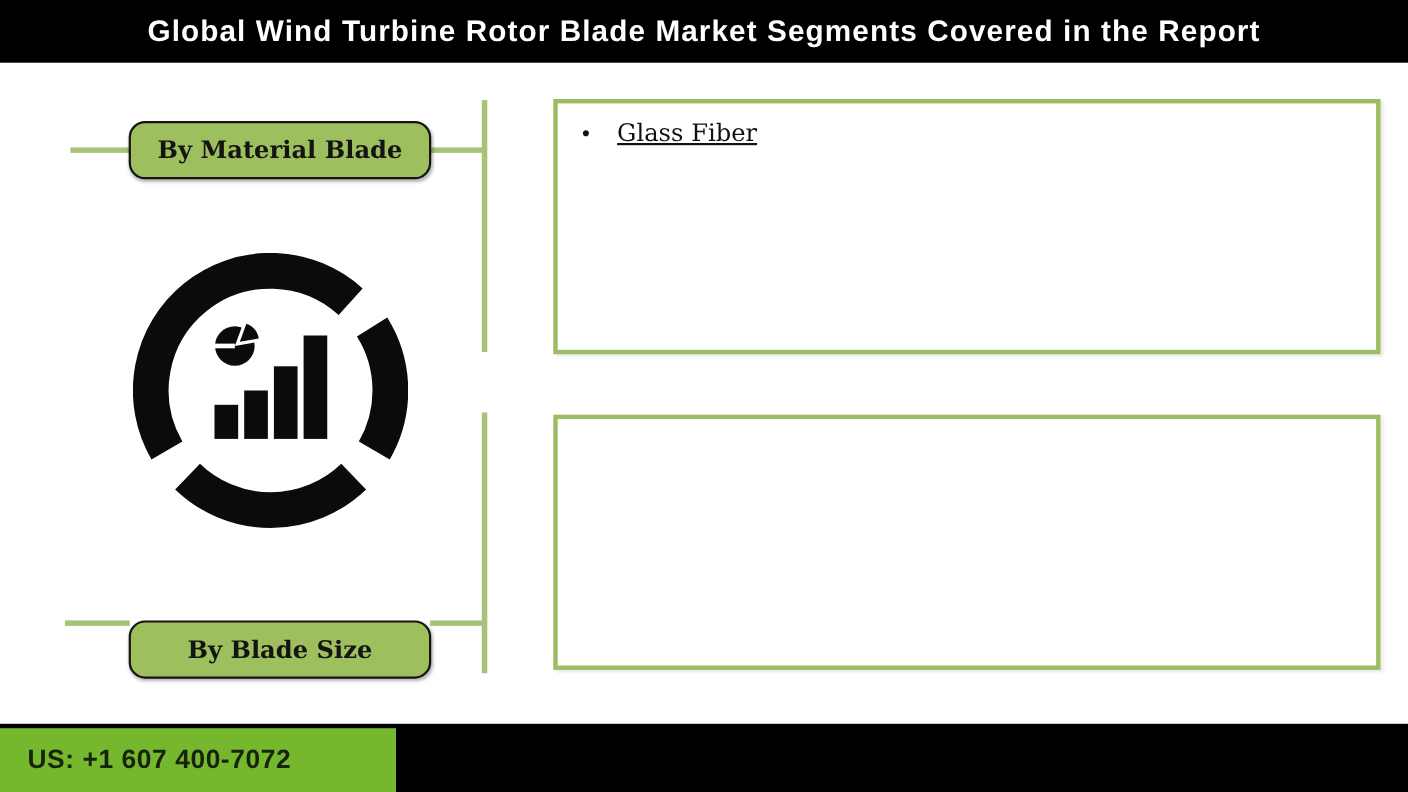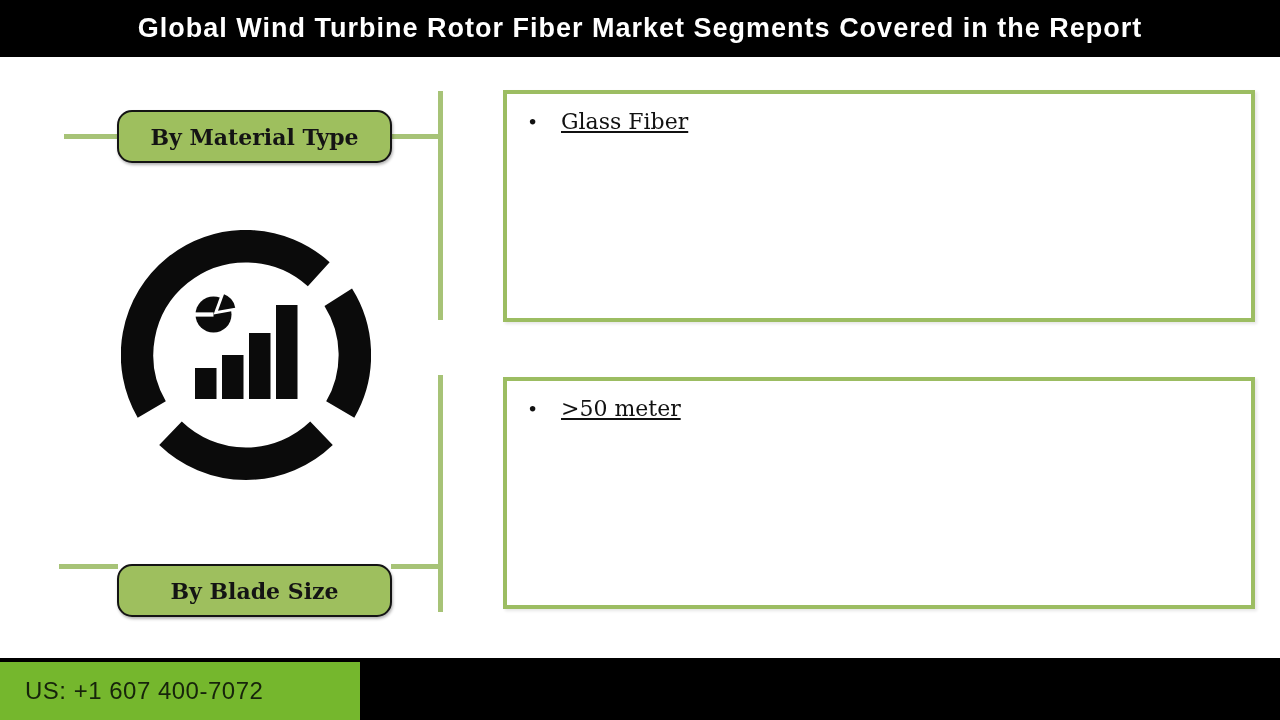--- a/index.html
+++ b/index.html
@@ -41,53 +41,52 @@
   .seg-box li::before{content:"\2022";display:inline-block;width:34px;
                       font-size:19px;color:#111;}
 
   
   #chart-icon{position:absolute;left:121px;top:230px;width:250px;height:250px;}
 
   
   .footer{position:absolute;left:0;top:658px;width:1280px;height:62px;background:#000;}
   .phone-banner{position:absolute;left:0;top:662px;width:360px;height:58px;background:#75b72d;
                 display:flex;align-items:center;padding-left:25px;box-sizing:border-box;}
-  .phone-banner .phone{font-weight:normal;font-size:24px;color:#17240b;letter-spacing:0.5px;}
+  .phone-banner .phone{font-weight:bold;font-size:24px;color:#17240b;letter-spacing:0.5px;}
 </style>
 </head>
 <body>
 
 <div class="page">
 
   <div class="header">
-    <h1 class="title">Global Wind Turbine Rotor Fiber Market Segments Covered in the Report</h1>
+    <h1 class="title">Global Wind Turbine Rotor Blade Market Segments Covered in the Report</h1>
   </div>
 
   <div class="hline" id="l1a"></div>
   <div class="hline" id="l1b"></div>
   <div class="vline" id="v1"></div>
   <div class="hline" id="l2a"></div>
   <div class="hline" id="l2b"></div>
   <div class="vline" id="v2"></div>
 
   <div class="pill" id="pill1">
-    <span>By Material Type</span>
+    <span>By Material Blade</span>
   </div>
   <div class="pill" id="pill2">
     <span>By Blade Size</span>
   </div>
 
   <div class="seg-box" id="box1">
     <ul>
       <li>Glass Fiber</li>
     </ul>
   </div>
   <div class="seg-box" id="box2">
     <ul>
-      <li>&gt;50 meter</li>
     </ul>
   </div>
 
   <svg id="chart-icon" viewBox="0 0 100 100">
 
     <g stroke="#0b0b0b" stroke-width="13" fill="none">
       <path d="M 86.9,26.9 A 43.5,43.5 0 0 1 87.7,71.8"></path>
       <path d="M 80.2,81.3 A 43.5,43.5 0 0 1 19.8,81.3"></path>
       <path d="M 12.3,71.8 A 43.5,43.5 0 0 1 79.1,17.7"></path>
     </g>

